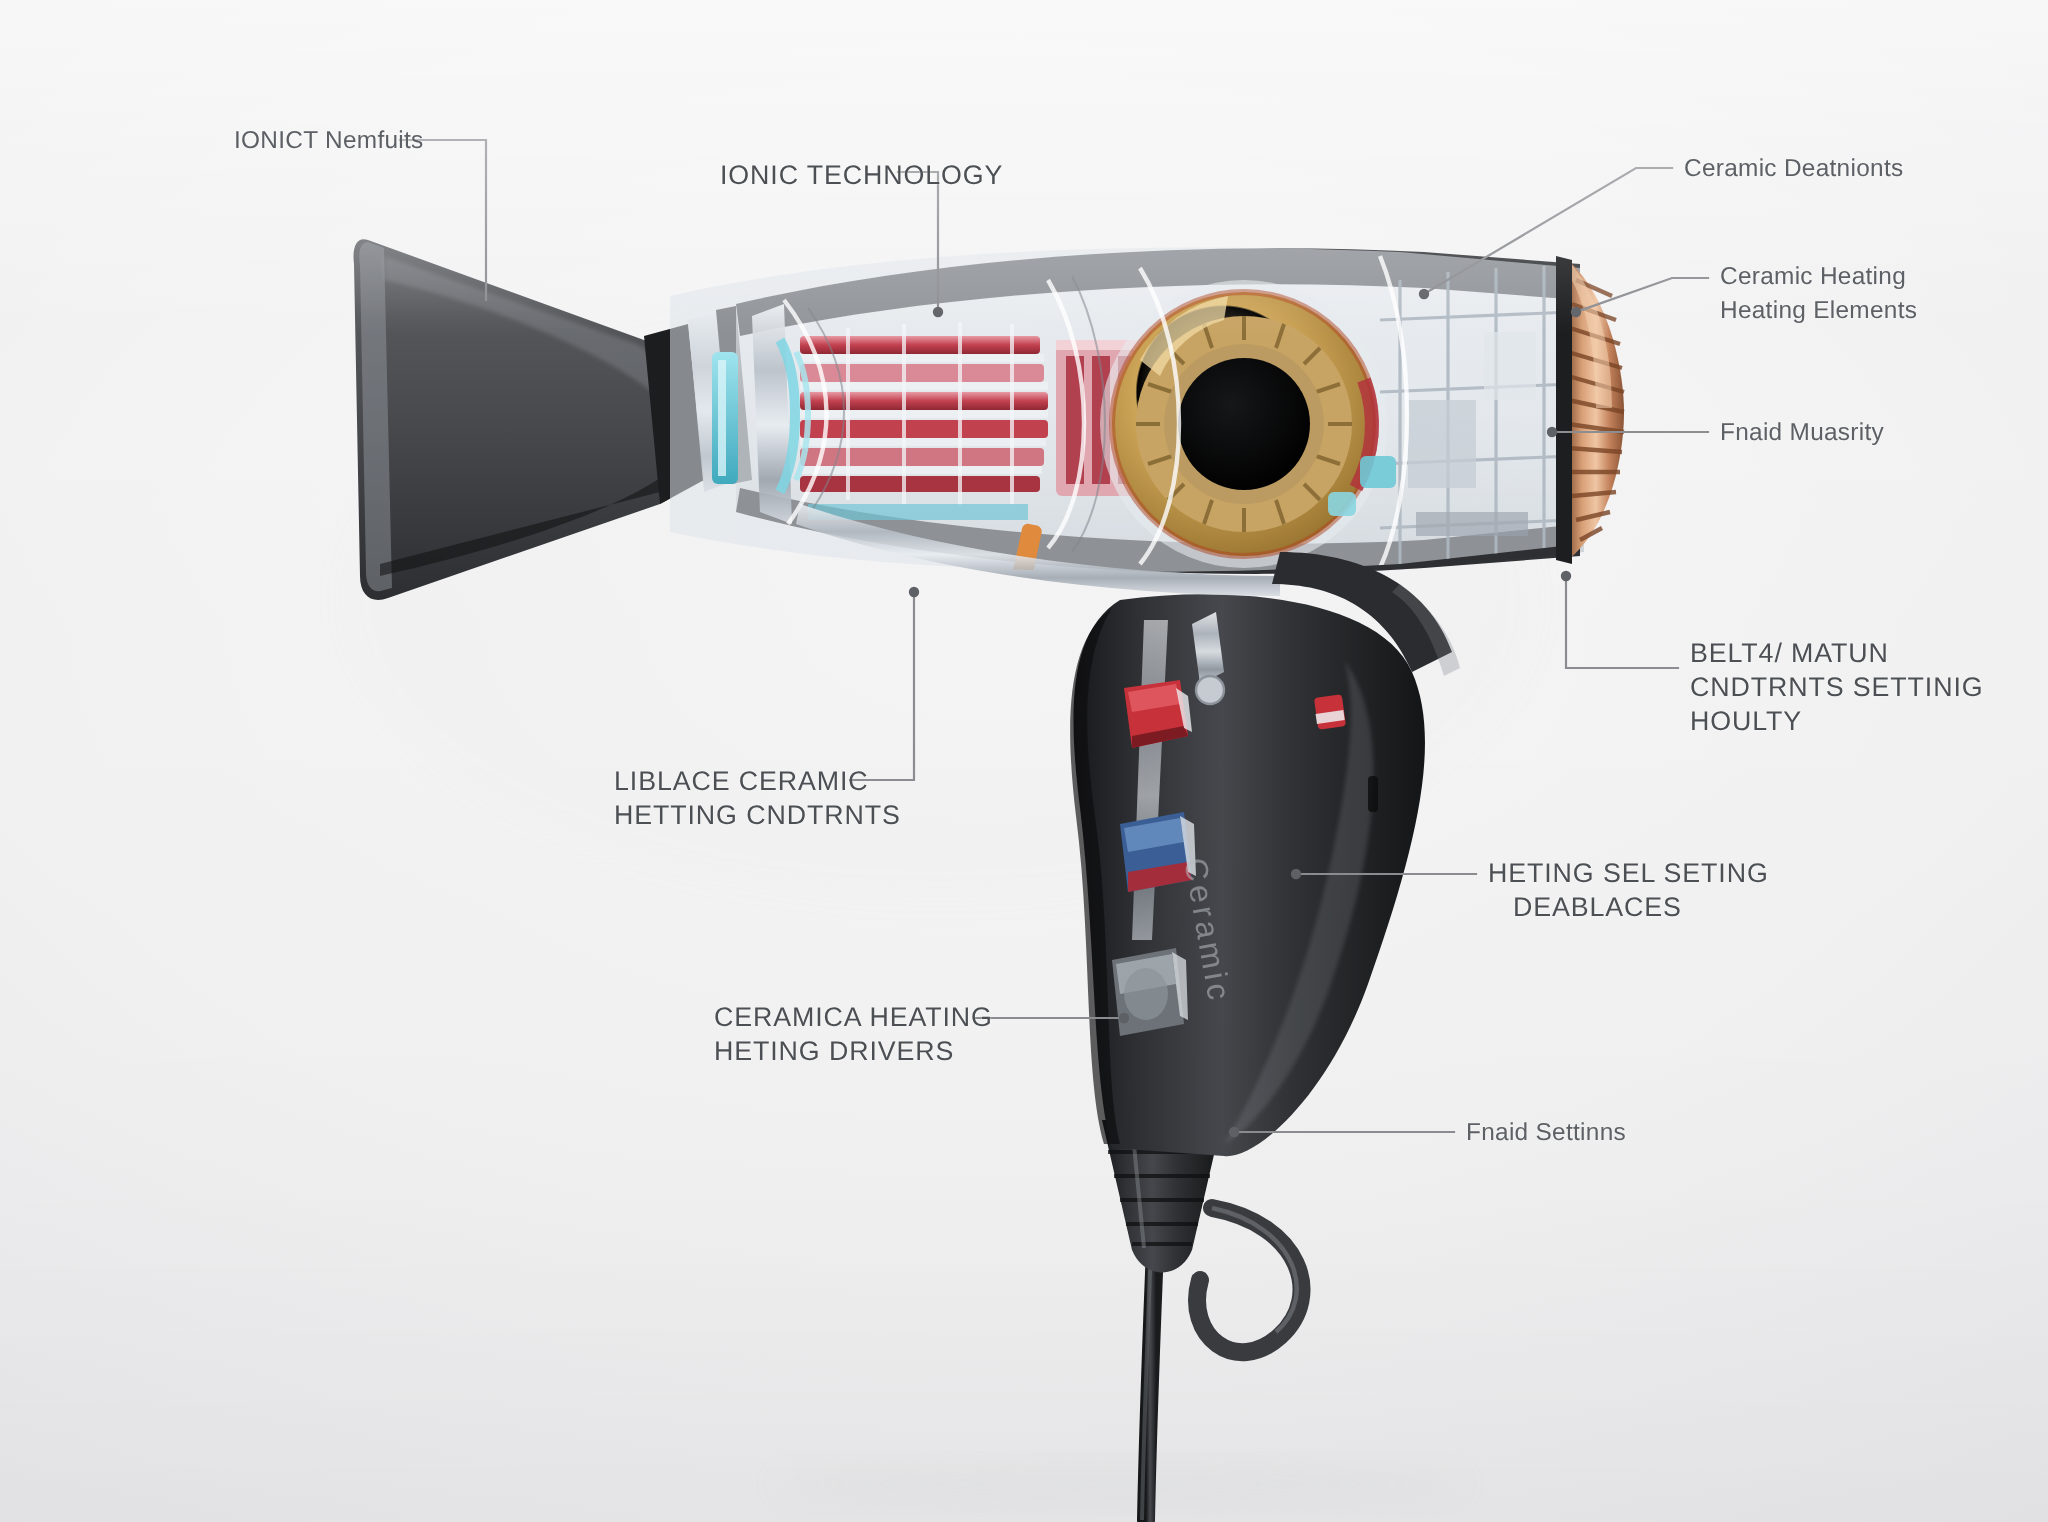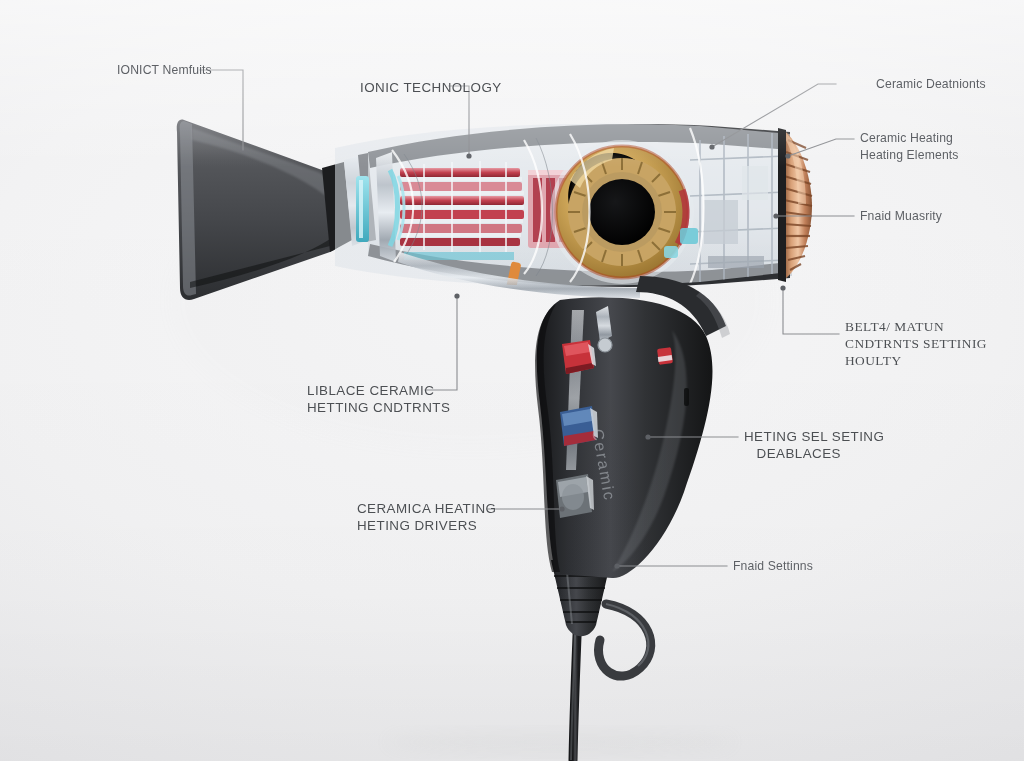--- a/index.html
+++ b/index.html
@@ -417,23 +417,23 @@
         <circle cx="457" cy="296" r="2.6"></circle>
         <circle cx="562" cy="509" r="2.6"></circle>
       </g>
   </svg>
 
   <div class="vignette"></div>
 
   <div class="labels">
       <div class="lbl small end" style="top: 62px; left: 100px; width: auto; padding-left: 0px; text-align: left; margin-left: 17px;"><div>IONICT Nemfuits</div></div>
       <div class="lbl caps end" style="top: 79px; left: 322px; width: auto; padding-left: 0px; text-align: left; margin-left: 38px;"><div>IONIC TECHNOLOGY</div></div>
-      <div class="lbl small right" style="top: 76px; left: 842px; margin-left: 34px;"><div>Ceramic Deatnionts</div></div>
+      <div class="lbl small right" style="top: 76px; left: 842px;"><div>Ceramic Deatnionts</div></div>
       <div class="lbl small right" style="top: 130px; left: 860px;"><div>Ceramic Heating</div><div>Heating Elements</div></div>
       <div class="lbl small right" style="top: 208px; left: 860px;"><div>Fnaid Muasrity</div></div>
-      <div class="lbl caps right" style="top: 318px; left: 845px; font-family: Liberation Serif, serif;"><div>BELT4/ MATUN</div><div>CNDTRNTS SETTINIG</div><div>HOULTY</div></div>
+      <div class="lbl caps right" style="top: 318px; left: 845px;"><div>BELT4/ MATUN</div><div>CNDTRNTS SETTINIG</div><div>HOULTY</div></div>
       <div class="lbl caps right" style="top: 428px; left: 744px;"><div>HETING SEL SETING</div><div>   DEABLACES</div></div>
       <div class="lbl small right" style="top: 558px; left: 733px;"><div>Fnaid Settinns</div></div>
       <div class="lbl caps end" style="top: 382px; left: 307px; width: auto; padding-left: 0px; text-align: left;"><div>LIBLACE CERAMIC</div><div>HETTING CNDTRNTS</div></div>
       <div class="lbl caps end" style="top: 500px; left: 357px; width: auto; padding-left: 0px; text-align: left;"><div>CERAMICA HEATING</div><div>HETING DRIVERS</div></div>
     </div>
 
 </div>
 
 </body></html>

